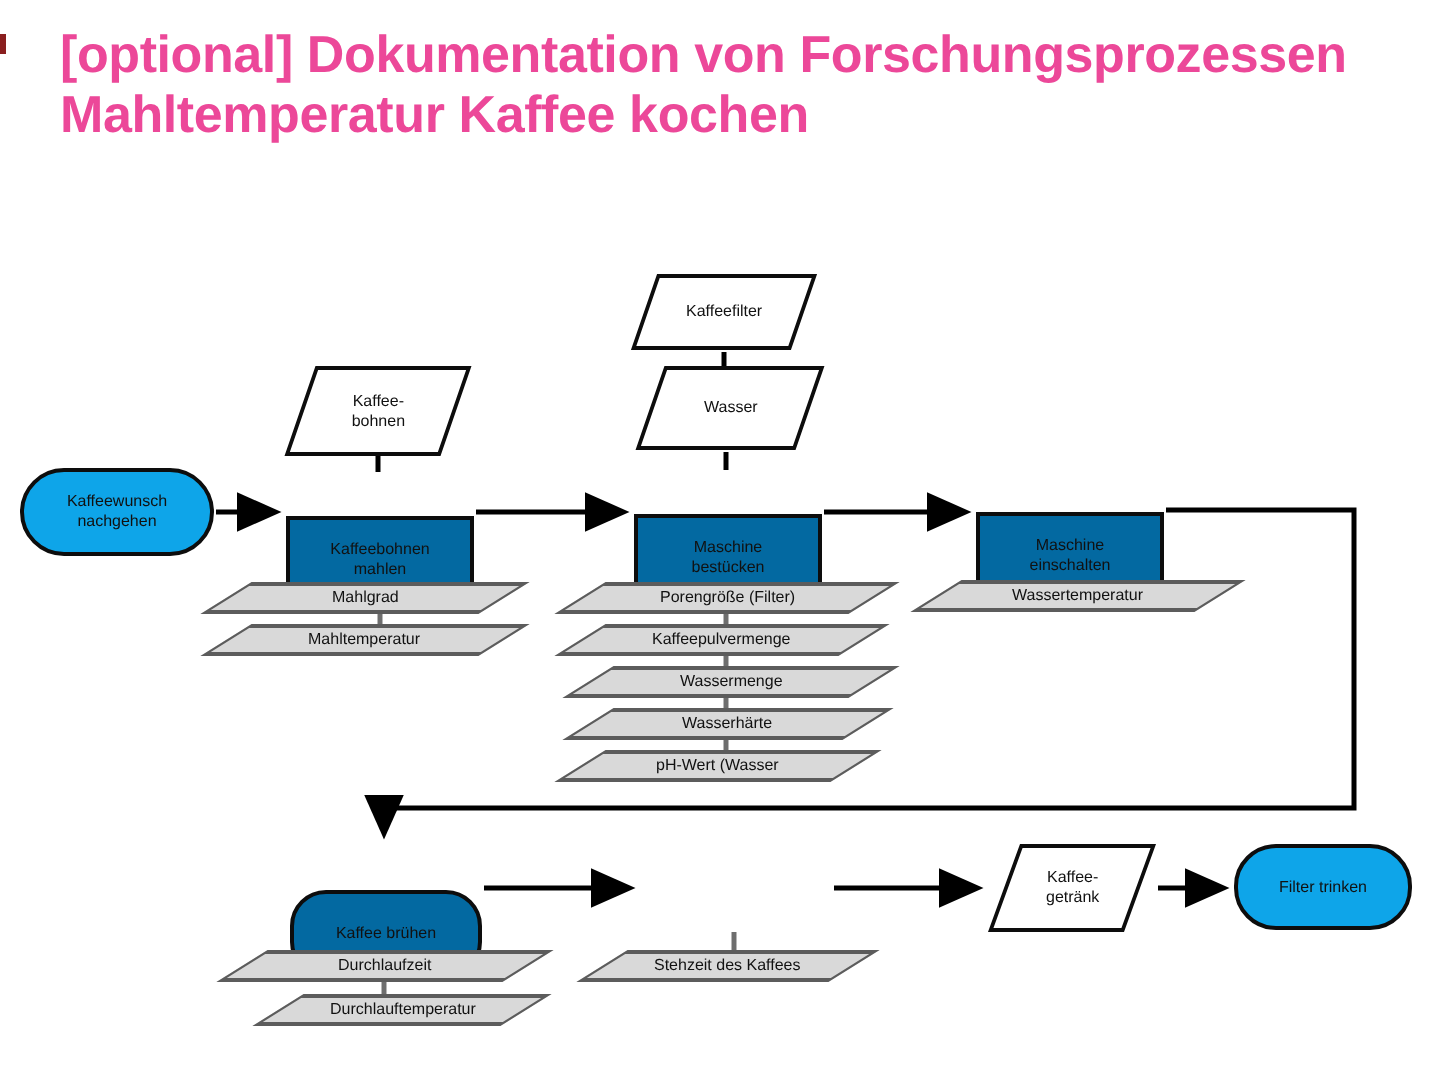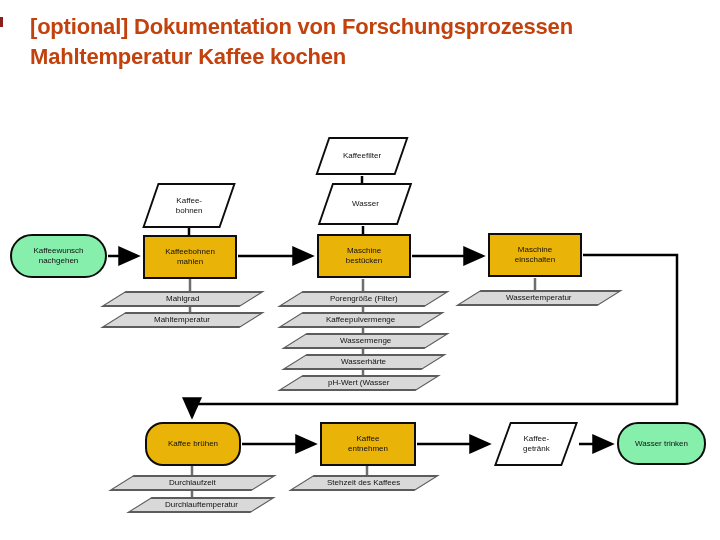--- a/index.html
+++ b/index.html
@@ -1,27 +1,27 @@
 <!DOCTYPE html>
 <html><head>
 <meta charset="utf-8">
 <style>
   html,body{margin:0;padding:0;background:#fff;}
   .slide{position:relative;width:720px;height:540px;background:#ffffff;overflow:hidden;
          font-family:"Liberation Sans", sans-serif;}
   .title{position:absolute;left:30px;top:12px;width:660px;
-         font-size:22px;line-height:30px;font-weight:600;letter-spacing:-0.2px;color:#c2410c;}
+         font-size:26px;line-height:30px;font-weight:600;letter-spacing:-0.2px;color:#ec4899;}
   .edge-tick{position:absolute;left:0;top:17px;width:3px;height:10px;background:#8a1f1f;}
 
   .node{position:absolute;display:flex;align-items:center;justify-content:center;
         box-sizing:border-box;text-align:center;font-size:8px;line-height:10px;color:#111;}
   .node span{white-space:pre-line;display:block;}
 
-  .proc{border:2.5px solid #0d0d0d;background:#eab308;}
-  .term{border:2.5px solid #0d0d0d;background:#86efac;border-radius:22px;}
+  .proc{border:2.5px solid #0d0d0d;background:#0369a1;margin-top:23px;}
+  .term{border:2.5px solid #0d0d0d;background:#0ea5e9;border-radius:22px;}
   .input{border:2.2px solid #0d0d0d;background:#ffffff;transform:skewX(-19deg);}
   .input > span{transform:skewX(19deg);}
   .input.sk20{transform:skewX(-20deg);} .input.sk20 > span{transform:skewX(20deg);}
   .param{border:2.5px solid #5c5c5c;background:#d9d9d9;transform:skewX(-58deg);}
   .param > span{transform:skewX(58deg);font-size:8px;}
 
   svg.wires{position:absolute;left:0;top:0;width:720px;height:540px;}
 </style>
 </head>
 <body>
@@ -65,21 +65,21 @@
     <line x1="192" y1="466" x2="192" y2="477" stroke="#6e6e6e" stroke-width="2.5"></line>
     <line x1="192" y1="490" x2="192" y2="499" stroke="#6e6e6e" stroke-width="2.5"></line>
     <line x1="367" y1="466" x2="367" y2="477" stroke="#6e6e6e" stroke-width="2.5"></line>
   </svg>
 
   <div class="node term" style="left:10px;top:234px;width:97px;height:44px;">
       <span>Kaffeewunsch
 nachgehen</span>
     </div>
   <div class="node term" style="left:617px;top:422px;width:89px;height:43px;border-radius:21px;">
-      <span>Wasser trinken</span>
+      <span>Filter trinken</span>
     </div>
 
   <div class="node input" style="left:322px;top:137px;width:80px;height:38px;">
       <span>Kaffeefilter</span>
     </div>
   <div class="node input" style="left:150px;top:183px;width:78px;height:45px;">
       <span>Kaffee-
 bohnen</span>
     </div>
   <div class="node input" style="left:325px;top:183px;width:80px;height:42px;">
@@ -97,24 +97,20 @@
   <div class="node proc" style="left:317px;top:234px;width:94px;height:44px;">
       <span>Maschine
 bestücken</span>
     </div>
   <div class="node proc" style="left:488px;top:233px;width:94px;height:44px;">
       <span>Maschine
 einschalten</span>
     </div>
   <div class="node proc" style="left:145px;top:422px;width:96px;height:44px;border-radius:18px;">
       <span>Kaffee brühen</span>
-    </div>
-  <div class="node proc" style="left:320px;top:422px;width:96px;height:44px;">
-      <span>Kaffee
-entnehmen</span>
     </div>
 
   <div class="node param" style="left:113px;top:291px;width:139px;height:16px;">
       <span>Mahlgrad</span>
     </div>
   <div class="node param" style="left:113px;top:312px;width:139px;height:16px;">
       <span>Mahltemperatur</span>
     </div>
   <div class="node param" style="left:290px;top:291px;width:147px;height:16px;">
       <span>Porengröße (Filter)</span>

